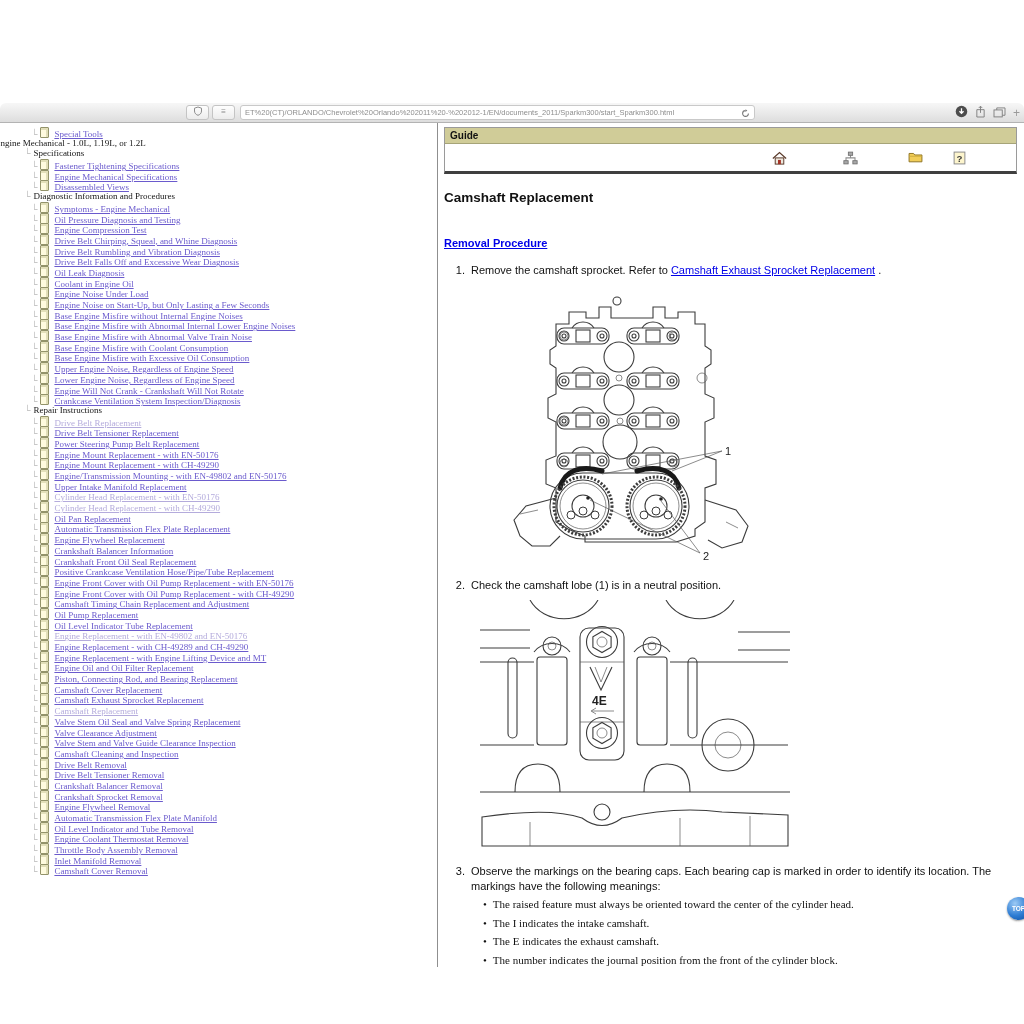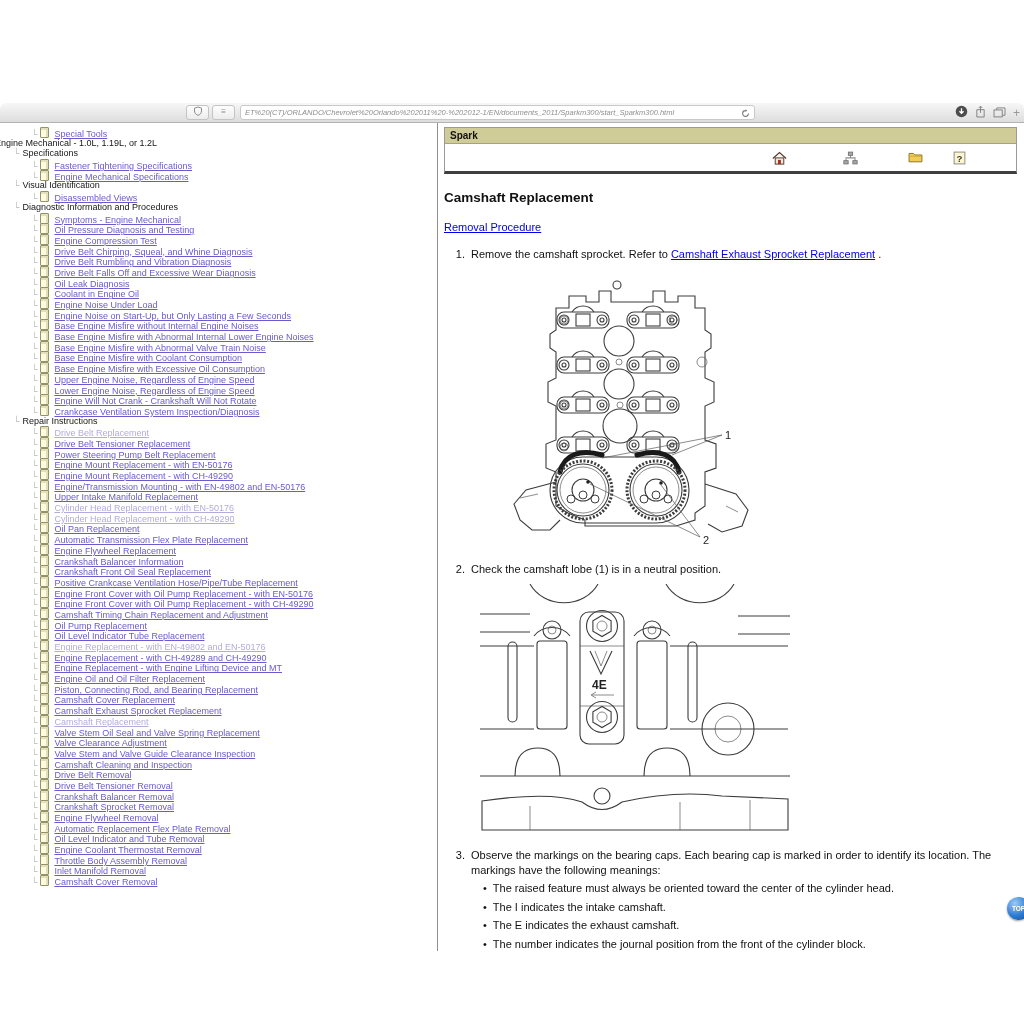--- a/index.html
+++ b/index.html
@@ -9,58 +9,58 @@
   
   .window { position:absolute; top:103px; left:0; width:1024px; }
   .chrome { height:19px; background:linear-gradient(#f7f7f7,#dddddd); border-bottom:1px solid #b3b3b3;
             border-radius:6px 6px 0 0; display:flex; align-items:center; }
   .chrome-left { margin-left:186px; display:flex; gap:3px; align-items:center; }
   .chrome-btn { width:21px; height:13px; border:1px solid #c4c4c4; border-radius:3px;
                 background:linear-gradient(#fefefe,#ececec); color:#8c8c8c; font-size:8px;
                 line-height:11px; text-align:center; }
   .url-field { margin-left:5px; width:505px; height:13px; background:#fff; border:1px solid #c9c9c9;
                border-radius:3px; display:flex; align-items:center; padding:0 4px; }
-  .url-text { font-size:7.5px; color:#8e8e8e; white-space:nowrap; overflow:hidden; flex:1;font-style:italic; }
+  .url-text { font-size:7.5px; color:#8e8e8e; white-space:nowrap; overflow:hidden; flex:1; }
   .chrome-right { margin-left:auto; display:flex; gap:7px; align-items:center; margin-right:4px; }
   .plus-glyph { color:#9a9a9a; font-size:12px; }
 
   
   .app { display:flex; background:#fff; min-height:828px; align-items:stretch; }
   .sidebar { width:437px; min-width:437px; border-right:1px solid #8f8f8f; overflow:hidden;
-             padding-top:4px; font-family:Liberation Sans, sans-serif; font-size:9px; color:#151515; }
+             padding-top:4px; font-family:Liberation Serif, serif; font-size:9px; color:#151515; }
   .tree-row { height:10.7px; line-height:10.6px; white-space:nowrap; }
   .lvl0 { margin-left:-5px; }
-  .lvl1 { padding-left:1px;margin-left:12px; }
+  .lvl1 { padding-left:24px; }
   .lvl2 { padding-left:31px; }
   .elbow { color:#b8b8b8; margin-right:3px; }
   .doc-ico { display:inline-block; width:7px; height:9px; background:#fffbdf; border:1px solid #93936a;
              border-radius:1px; margin-right:5px; vertical-align:-1px;
              box-shadow:inset -2px 2px 0 rgba(190,188,140,.45); }
   .tree-link { color:#6a5acd; text-decoration:underline; }
   .tree-link.visited { color:#b4abdc; }
 
   
   .main { flex:1; position:relative; padding-left:5px; font-size:11px; color:#111; }
   .panel-box { margin:4px 7px 0 1px; border:1px solid #9a9a9a; border-bottom:3px solid #3f3f3f; }
   .panel-title { background:#d0cc98; border-bottom:1px solid #a6a478; font-weight:bold;
                  font-size:10px; padding:2px 5px; color:#111; }
   .panel-toolbar { height:27px; background:#fff; display:flex; align-items:center;
                    justify-content:flex-end; padding-right:48px; }
   .ticon { width:15px; height:14px; }
   .mr56 { margin-right:56px; } .mr50 { margin-right:50px; } .mr30 { margin-right:30px; }
 
   .page-title { font-size:13.5px; font-weight:bold; margin:16px 0 0 1px; }
-  .section-link { display:inline-block; margin:16px 0 0 1px; font-size:11px; font-weight:normal;
+  .section-link { display:inline-block; margin:32px 0 0 1px; font-size:11px; font-weight:bold;
                   color:#0000e8; text-decoration:underline; }
   .inline-link { color:#0000e8; text-decoration:underline; }
 
   .step { display:flex; margin-top:14px; line-height:1.32; }
   .step-num { min-width:14px; text-align:right; margin-right:6px; padding-left:8px; box-sizing:content-box; }
   .step-text { max-width:548px; }
-  .bullets { margin:4px 0 0 12px; padding:0; list-style:none; max-width:530px; }
+  .bullets { margin:4px 0 0 12px; padding:0; list-style:none; max-width:530px;font-family:Liberation Serif, serif; }
   .bullets li { margin-top:4px; }
   .bullets li::before { content:"•"; margin-right:6px; }
 
   .fig { display:block; }
   .fig1 { margin:6px 0 0 37px; }
   .fig2 { margin:8px 0 0 27px; }
   .fig svg { display:block; }
   .ln { stroke:#3c3c3c; fill:none; stroke-width:1.1; }
   .lnthin { stroke:#5a5a5a; fill:none; stroke-width:0.7; }
   .dark { stroke:#191919; fill:none; stroke-width:5; stroke-linecap:round; }
@@ -120,21 +120,20 @@
     </div>
 
     <div class="app">
 
       <div class="sidebar">
           <div class="tree-row lvl2"><span class="elbow">└</span><span class="doc-ico"></span><a href="#" class="tree-link">Special Tools</a></div>
           <div class="tree-row lvl0"><span>Engine Mechanical - 1.0L, 1.19L, or 1.2L</span></div>
           <div class="tree-row lvl1"><span class="elbow">└</span><span>Specifications</span></div>
           <div class="tree-row lvl2"><span class="elbow">└</span><span class="doc-ico"></span><a href="#" class="tree-link">Fastener Tightening Specifications</a></div>
           <div class="tree-row lvl2"><span class="elbow">└</span><span class="doc-ico"></span><a href="#" class="tree-link">Engine Mechanical Specifications</a></div>
-          <div class="tree-row lvl1"><span class="elbow">└</span><span>Visual Identification</span></div>
           <div class="tree-row lvl2"><span class="elbow">└</span><span class="doc-ico"></span><a href="#" class="tree-link">Disassembled Views</a></div>
           <div class="tree-row lvl1"><span class="elbow">└</span><span>Diagnostic Information and Procedures</span></div>
           <div class="tree-row lvl2"><span class="elbow">└</span><span class="doc-ico"></span><a href="#" class="tree-link">Symptoms - Engine Mechanical</a></div>
           <div class="tree-row lvl2"><span class="elbow">└</span><span class="doc-ico"></span><a href="#" class="tree-link">Oil Pressure Diagnosis and Testing</a></div>
           <div class="tree-row lvl2"><span class="elbow">└</span><span class="doc-ico"></span><a href="#" class="tree-link">Engine Compression Test</a></div>
           <div class="tree-row lvl2"><span class="elbow">└</span><span class="doc-ico"></span><a href="#" class="tree-link">Drive Belt Chirping, Squeal, and Whine Diagnosis</a></div>
           <div class="tree-row lvl2"><span class="elbow">└</span><span class="doc-ico"></span><a href="#" class="tree-link">Drive Belt Rumbling and Vibration Diagnosis</a></div>
           <div class="tree-row lvl2"><span class="elbow">└</span><span class="doc-ico"></span><a href="#" class="tree-link">Drive Belt Falls Off and Excessive Wear Diagnosis</a></div>
           <div class="tree-row lvl2"><span class="elbow">└</span><span class="doc-ico"></span><a href="#" class="tree-link">Oil Leak Diagnosis</a></div>
           <div class="tree-row lvl2"><span class="elbow">└</span><span class="doc-ico"></span><a href="#" class="tree-link">Coolant in Engine Oil</a></div>
@@ -180,32 +179,32 @@
           <div class="tree-row lvl2"><span class="elbow">└</span><span class="doc-ico"></span><a href="#" class="tree-link visited">Camshaft Replacement</a></div>
           <div class="tree-row lvl2"><span class="elbow">└</span><span class="doc-ico"></span><a href="#" class="tree-link">Valve Stem Oil Seal and Valve Spring Replacement</a></div>
           <div class="tree-row lvl2"><span class="elbow">└</span><span class="doc-ico"></span><a href="#" class="tree-link">Valve Clearance Adjustment</a></div>
           <div class="tree-row lvl2"><span class="elbow">└</span><span class="doc-ico"></span><a href="#" class="tree-link">Valve Stem and Valve Guide Clearance Inspection</a></div>
           <div class="tree-row lvl2"><span class="elbow">└</span><span class="doc-ico"></span><a href="#" class="tree-link">Camshaft Cleaning and Inspection</a></div>
           <div class="tree-row lvl2"><span class="elbow">└</span><span class="doc-ico"></span><a href="#" class="tree-link">Drive Belt Removal</a></div>
           <div class="tree-row lvl2"><span class="elbow">└</span><span class="doc-ico"></span><a href="#" class="tree-link">Drive Belt Tensioner Removal</a></div>
           <div class="tree-row lvl2"><span class="elbow">└</span><span class="doc-ico"></span><a href="#" class="tree-link">Crankshaft Balancer Removal</a></div>
           <div class="tree-row lvl2"><span class="elbow">└</span><span class="doc-ico"></span><a href="#" class="tree-link">Crankshaft Sprocket Removal</a></div>
           <div class="tree-row lvl2"><span class="elbow">└</span><span class="doc-ico"></span><a href="#" class="tree-link">Engine Flywheel Removal</a></div>
-          <div class="tree-row lvl2"><span class="elbow">└</span><span class="doc-ico"></span><a href="#" class="tree-link">Automatic Replacement Flex Plate Removal</a></div>
+          <div class="tree-row lvl2"><span class="elbow">└</span><span class="doc-ico"></span><a href="#" class="tree-link">Automatic Transmission Flex Plate Manifold</a></div>
           <div class="tree-row lvl2"><span class="elbow">└</span><span class="doc-ico"></span><a href="#" class="tree-link">Oil Level Indicator and Tube Removal</a></div>
           <div class="tree-row lvl2"><span class="elbow">└</span><span class="doc-ico"></span><a href="#" class="tree-link">Engine Coolant Thermostat Removal</a></div>
           <div class="tree-row lvl2"><span class="elbow">└</span><span class="doc-ico"></span><a href="#" class="tree-link">Throttle Body Assembly Removal</a></div>
           <div class="tree-row lvl2"><span class="elbow">└</span><span class="doc-ico"></span><a href="#" class="tree-link">Inlet Manifold Removal</a></div>
           <div class="tree-row lvl2"><span class="elbow">└</span><span class="doc-ico"></span><a href="#" class="tree-link">Camshaft Cover Removal</a></div>
         </div>
 
       <div class="main">
 
         <div class="panel-box">
-          <div class="panel-title">Spark</div>
+          <div class="panel-title">Guide</div>
           <div class="panel-toolbar">
             <span class="ticon mr56">
               <svg viewBox="0 0 14 13" width="15" height="14">
                   <path d="M0.8,7 L7,1.4 L13.2,7" stroke="#5a3a2a" fill="none" stroke-width="1.1"></path>
                   <rect x="3" y="6.4" width="8" height="5.8" fill="#ece7dc" stroke="#5a3a2a" stroke-width="0.9"></rect>
                   <rect x="5.6" y="8.3" width="2.7" height="3.9" fill="#a43326"></rect>
                 </svg>
             </span>
             <span class="ticon mr50">
               <svg viewBox="0 0 14 13" width="15" height="14">

